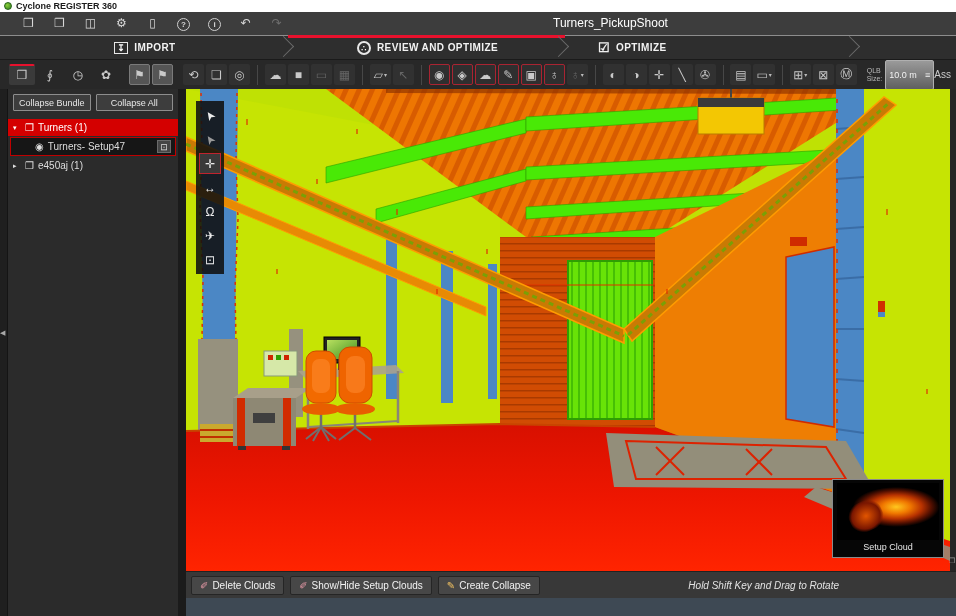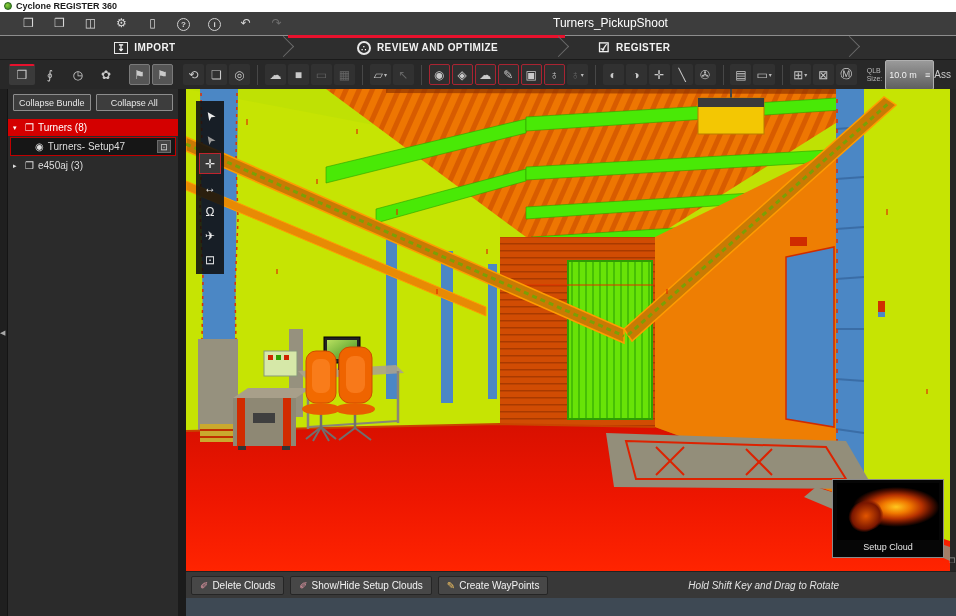--- a/index.html
+++ b/index.html
@@ -144,21 +144,21 @@
   <div class="wf-step wf-import">
     <span class="wf-ic-box">↧</span>
     <span>IMPORT</span>
   </div>
   <div class="wf-step wf-review">
     <span class="wf-ic-circ">∴</span>
     <span>REVIEW AND OPTIMIZE</span>
   </div>
   <div class="wf-step wf-finalize">
     <span class="wf-ic-chk">☑</span>
-    <span>REGISTER</span>
+    <span>OPTIMIZE</span>
   </div>
   <span class="chev" style="left:276px"></span>
   <span class="chev" style="left:551px"></span>
   <span class="chev" style="left:842px"></span>
 </div>
 
 <div class="toolbar2">
   <div class="t2-group">
     <button class="t2-btn tab active">
         <span>❒</span>
@@ -302,31 +302,31 @@
 
   <div class="sidebar">
     <div class="sb-buttons">
       <button class="sb-btn">Collapse Bundle</button>
       <button class="sb-btn">Collapse All</button>
     </div>
     <div class="tree">
       <div class="tree-row row-selected">
         <span class="tw">▾</span>
         <span class="ti">❒</span>
-        <span>Turners (8)</span>
+        <span>Turners (1)</span>
       </div>
       <div class="tree-row row-setup">
         <span class="ti">◉</span>
         <span>Turners- Setup47</span>
         <span class="badge">⊡</span>
       </div>
       <div class="tree-row">
         <span class="tw">▸</span>
         <span class="ti">❒</span>
-        <span>e450aj (3)</span>
+        <span>e450aj (1)</span>
       </div>
     </div>
   </div>
 
   <div class="content">
     <div class="content-row">
 
       <div class="viewport">
         <svg viewBox="0 0 764 482" width="764" height="482" preserveAspectRatio="none">
           <defs>
@@ -533,19 +533,19 @@
       <button class="bb-btn">
         <span class="bb-ic">✐</span>
         <span>Delete Clouds</span>
       </button>
       <button class="bb-btn">
         <span class="bb-ic">✐</span>
         <span>Show/Hide Setup Clouds</span>
       </button>
       <button class="bb-btn">
         <span class="bb-ic pen">✎</span>
-        <span>Create WayPoints</span>
+        <span>Create Collapse</span>
       </button>
       <span class="hint">Hold Shift Key and Drag to Rotate</span>
     </div>
     <div class="status-strip"></div>
   </div>
 </div>
 
 </body></html>

